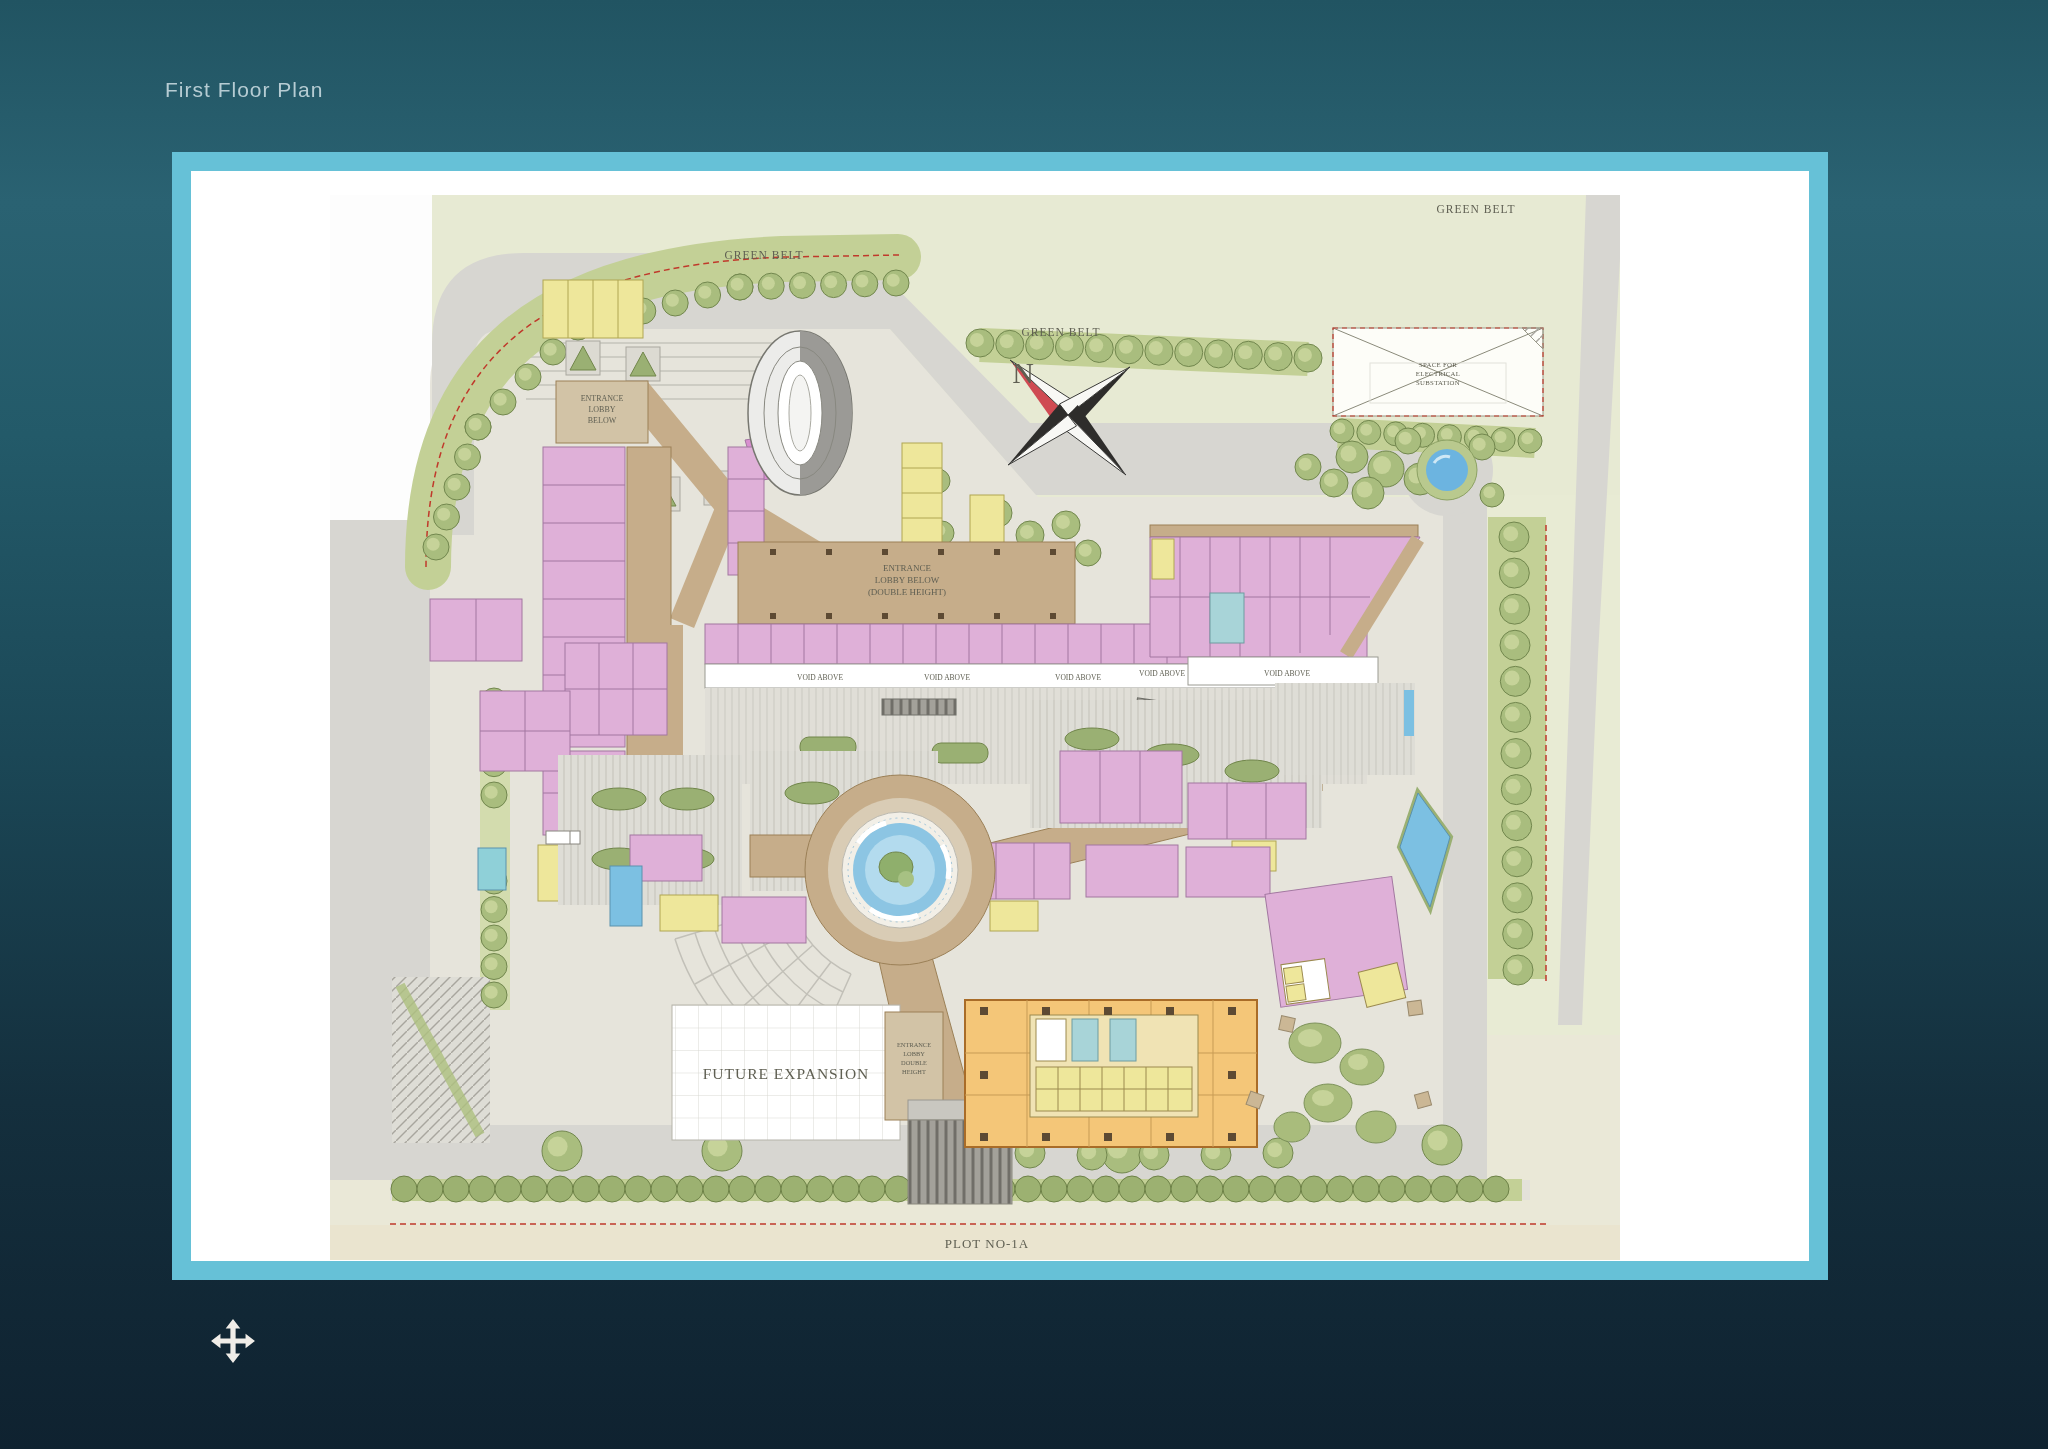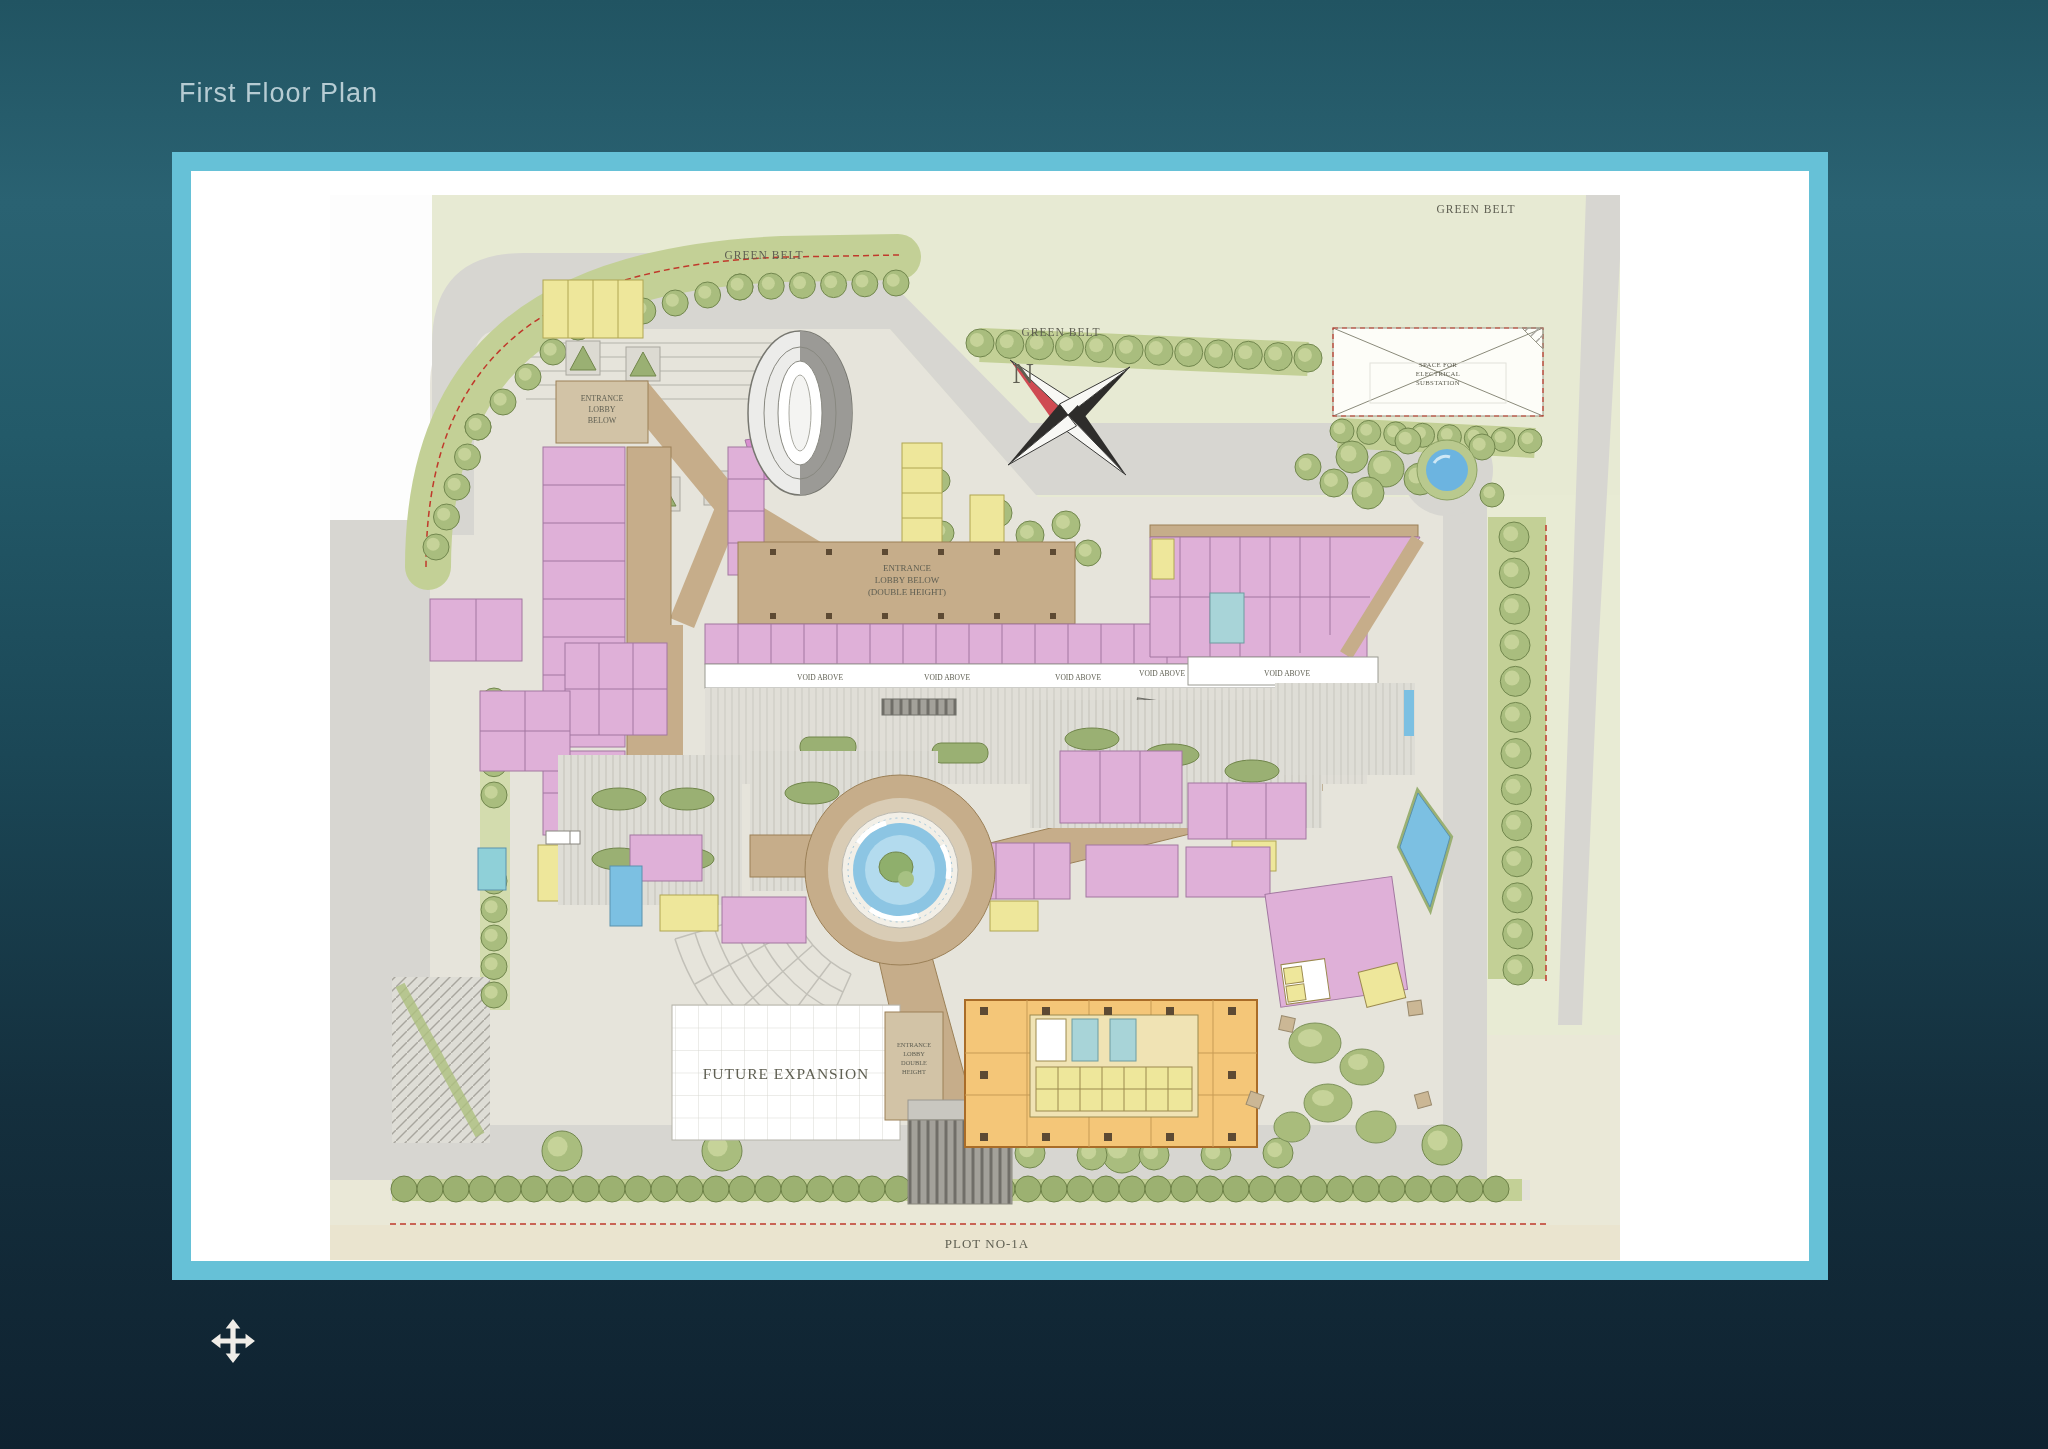--- a/index.html
+++ b/index.html
@@ -2,22 +2,22 @@
 <html><head>
 <meta charset="utf-8">
 <style>
   html,body{margin:0;padding:0;}
   body{
     width:2048px;height:1449px;overflow:hidden;position:relative;
     font-family:"Liberation Sans",sans-serif;
     background:linear-gradient(180deg,#215462 0%,#2a6272 14%,#235a69 30%,#1b4756 52%,#142f3d 76%,#0f2230 100%);
   }
   .title{
-    position:absolute;left:179px;top:78px;
-    font-size:27px;font-weight:300;letter-spacing:1px;color:#b6ccd3;
+    position:absolute;left:165px;top:78px;
+    font-size:21px;font-weight:300;letter-spacing:1px;color:#b6ccd3;
   }
   .frame{
     position:absolute;left:172px;top:152px;width:1656px;height:1128px;
     box-sizing:border-box;border:19px solid #66c1d7;background:#ffffff;
   }
   .slide{position:absolute;left:0;top:0;right:0;bottom:0;background:#ffffff;}
   #plan{position:absolute;left:139px;top:24px;}
   .pan{position:absolute;left:210px;top:1318px;}
   text{font-family:"Liberation Serif",serif;fill:#5f5f52;}
   .lbl{letter-spacing:1px;}

